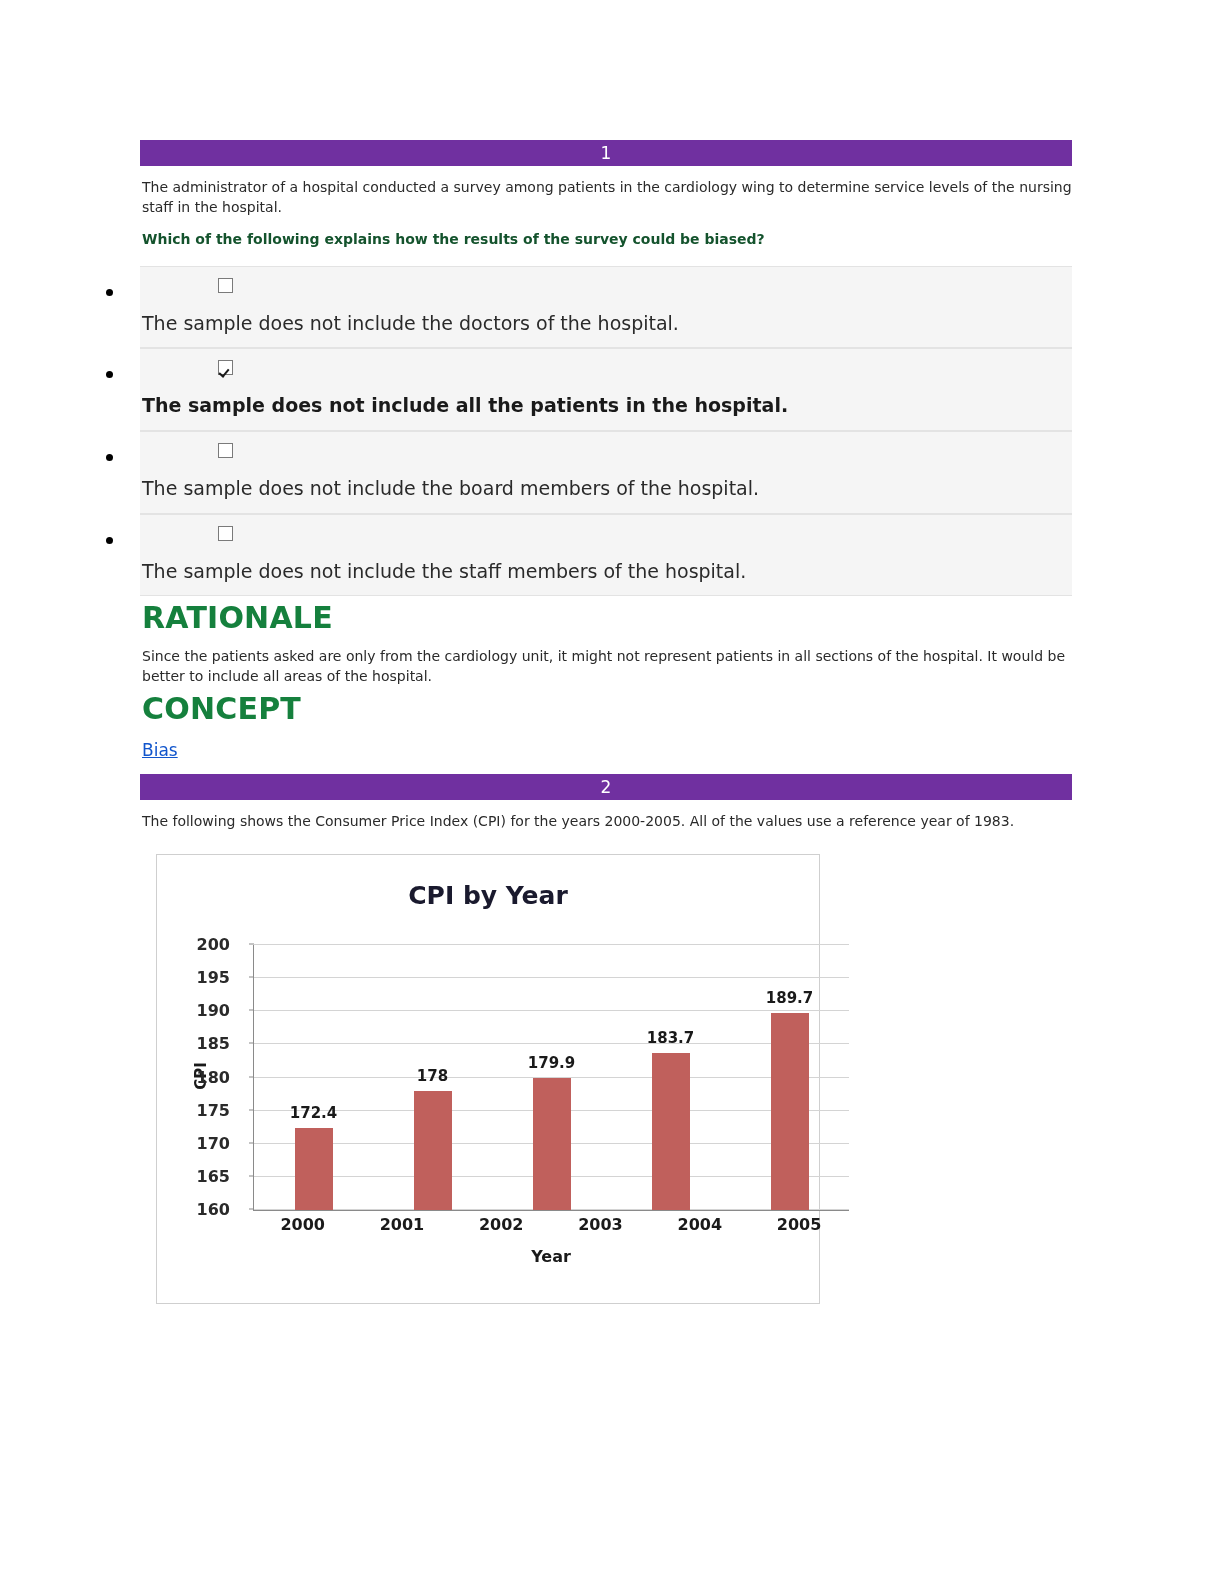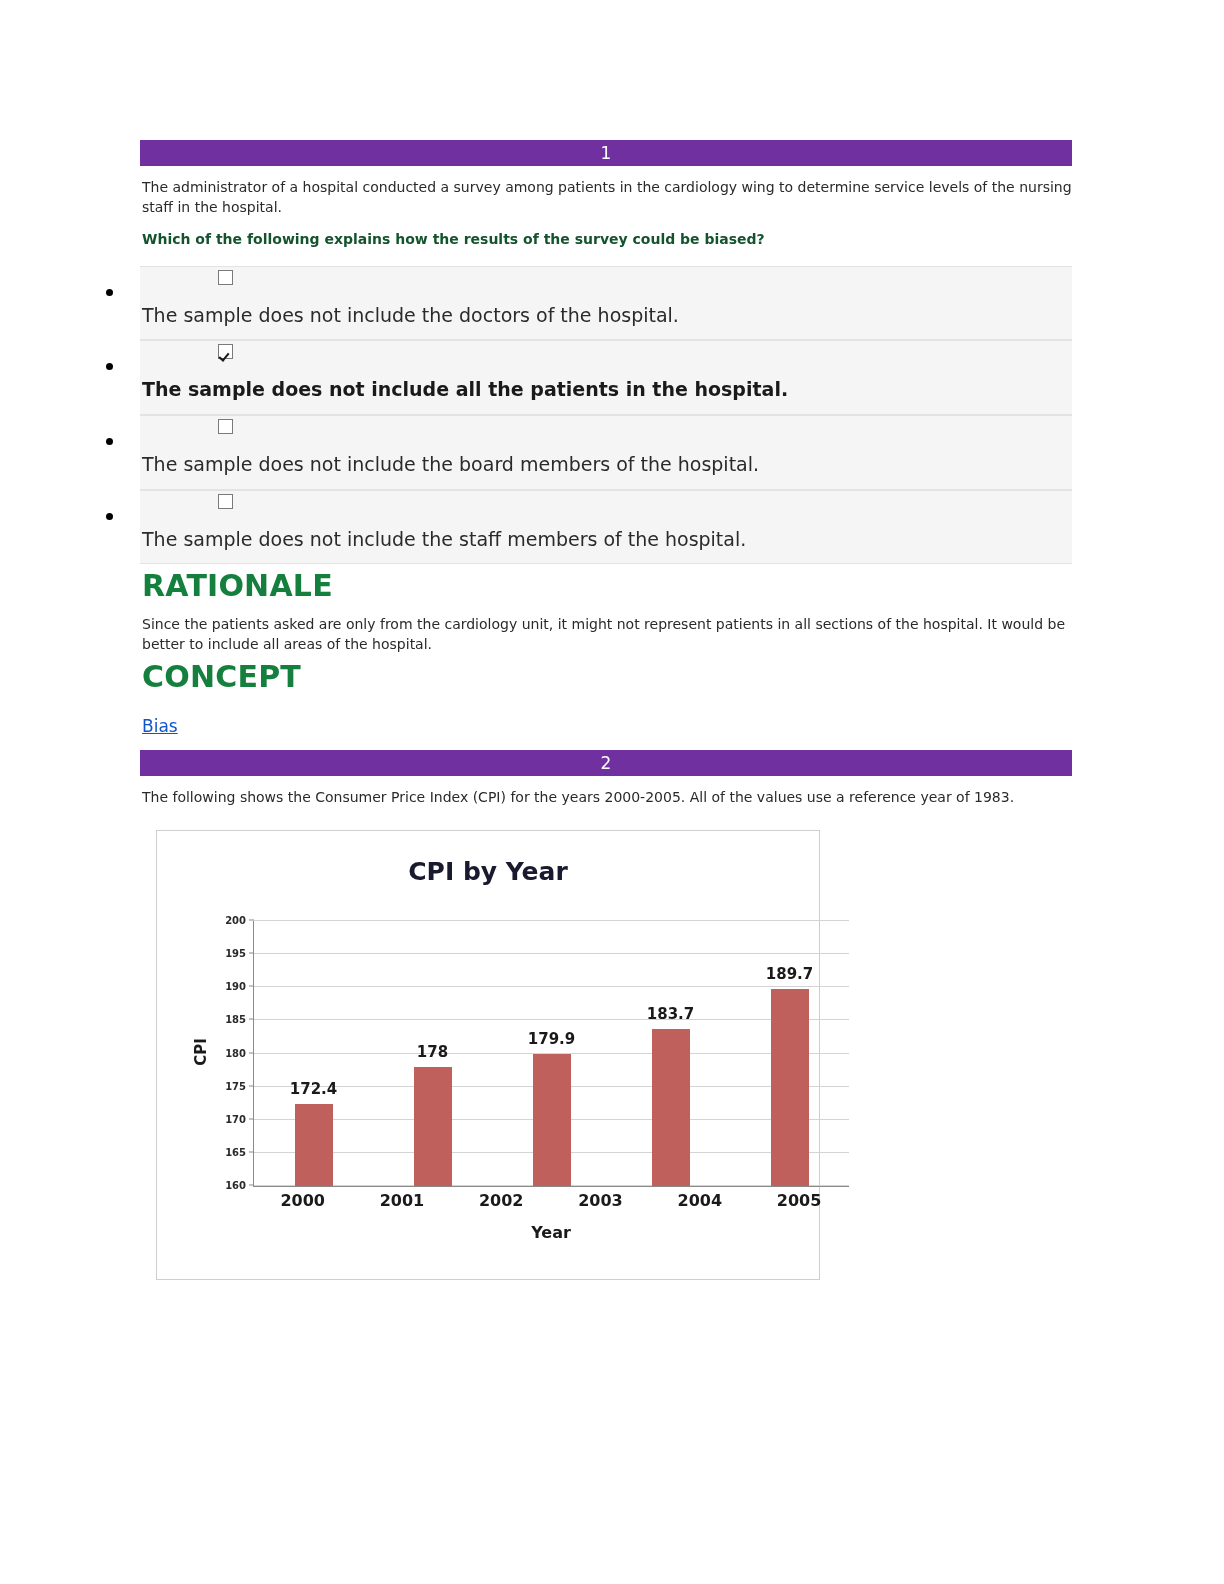--- a/index.html
+++ b/index.html
@@ -44,21 +44,21 @@
   }
   .para.bold { font-weight: bold; color: #14532d; }
 
   
   .choices { margin-top: 16px; }
   .choice {
     position: relative;
     background: #f5f5f5;
     border-top: 1px solid #e3e3e3;
     border-bottom: 1px solid #e3e3e3;
-    padding: 0 0 12px 0;
+    padding: 8px 0 12px 0;
     margin: 0;
   }
   .choice .bullet {
     position: absolute;
     left: -34px;
     top: 22px;
     width: 7px;
     height: 7px;
     background: #000;
     border-radius: 50%;
@@ -101,21 +101,21 @@
     font-size: 30px;
     font-weight: bold;
     color: #15803d;
     margin: 4px 0 2px 2px;
     letter-spacing: 0.2px;
   }
   .link {
     font-size: 17px;
     color: #1155cc;
     text-decoration: underline;
-    margin: 20px 0 0 2px;
+    margin: 12px 0 0 2px;
     display: inline-block;
   }
 
   
   .chart-frame {
     margin: 22px 0 0 16px;
     width: 664px;
     height: 450px;
     border: 1px solid #cfcfcf;
     background: #ffffff;
@@ -145,23 +145,23 @@
   .gridline {
     position: absolute;
     left: 0;
     width: 100%;
     height: 1px;
     background: #d4d4d4;
   }
   .tick-label {
     position: absolute;
     right: 100%;
-    margin-right: 8px;
+    margin-right: 24px;
     transform: translateY(-50%);
-    font-size: 10px;
+    font-size: 16px;
     font-weight: bold;
     color: #2a2a2a;
     white-space: nowrap;
   }
   .tick-mark {
     position: absolute;
     right: 100%;
     width: 5px;
     height: 1px;
     background: #8a8a8a;

